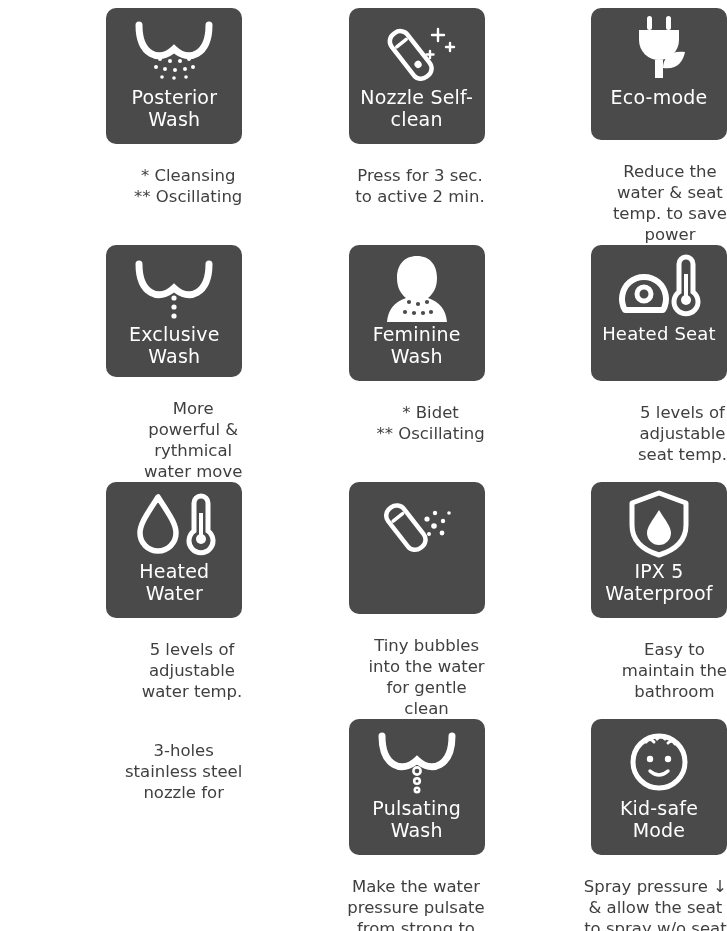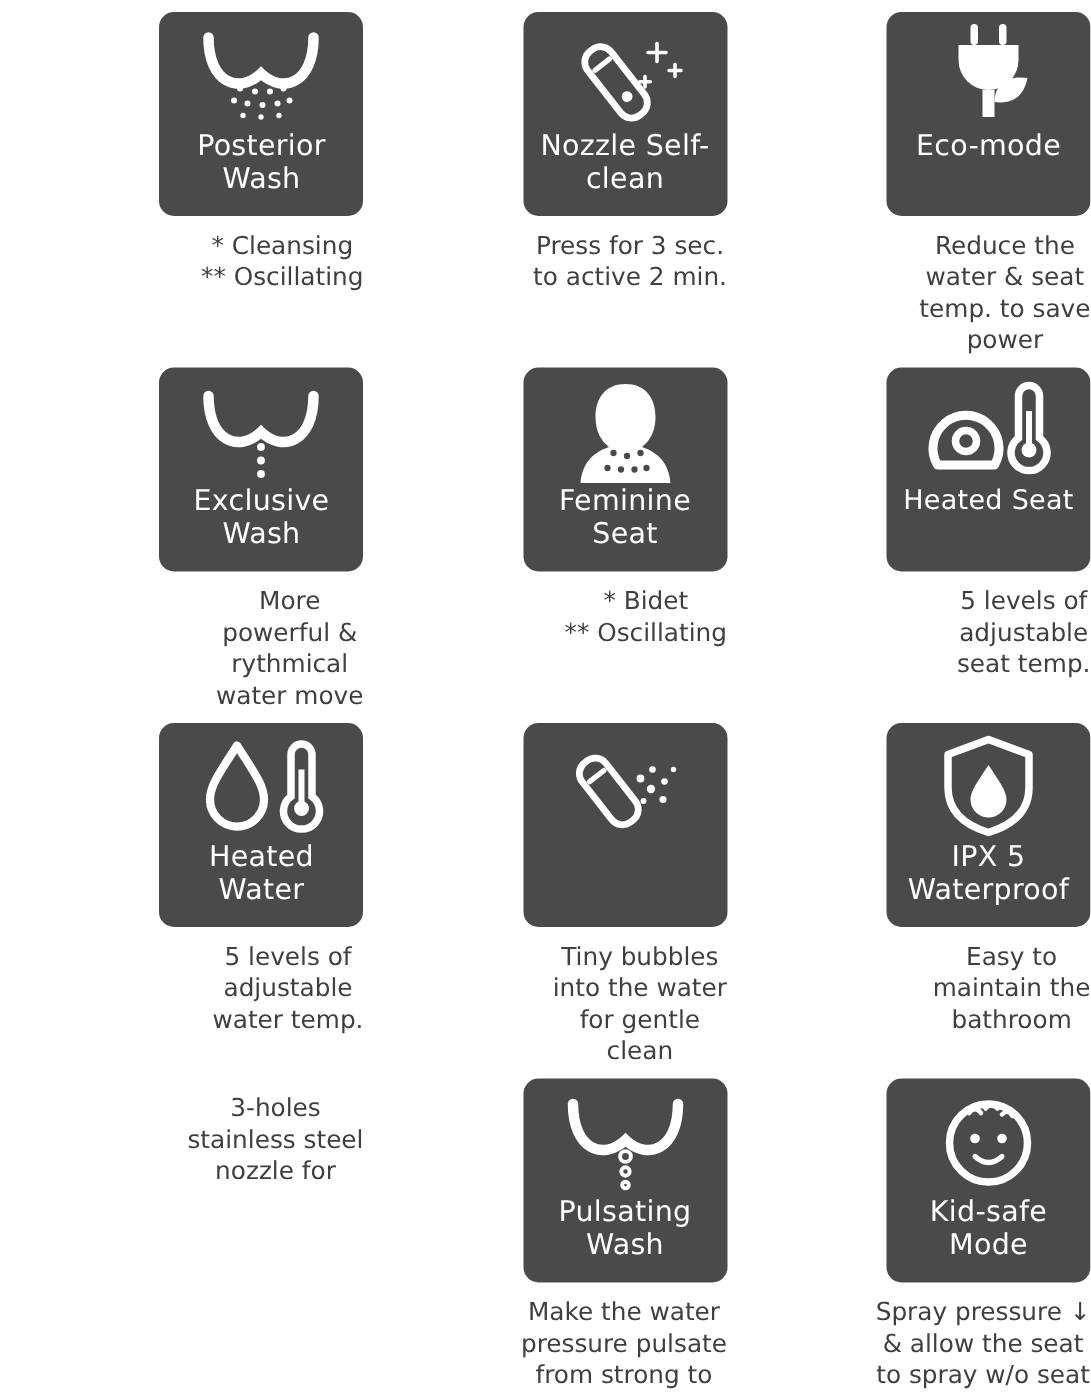--- a/index.html
+++ b/index.html
@@ -57,21 +57,21 @@
     font-size: 19px;
     line-height: 22px;
     text-align: center;
     padding: 0 6px;
     letter-spacing: 0.2px;
   }
   .tile-label.small {
     font-size: 18px;
   }
   .caption {
-    margin-top: 9px;
+    margin-top: 21px;
     font-size: 16.5px;
     line-height: 21px;
     text-align: center;
     color: #3f3f3f;
     max-width: 152px;
     white-space: pre-line;
   }
   svg { display: block; }
 </style>
 </head>
@@ -185,21 +185,21 @@
               <circle cx="41" cy="54" r="2.1"></circle>
             <circle cx="50" cy="52" r="2.1"></circle>
             <circle cx="28" cy="62" r="2.1"></circle>
               <circle cx="37" cy="63" r="2.1"></circle>
             <circle cx="46" cy="63" r="2.1"></circle>
               <circle cx="54" cy="62" r="2.1"></circle>
           </g>
         </svg>
       </div>
       <div class="tile-label">Feminine
-Seat</div>
+Wash</div>
     </div>
     <div class="caption">* Bidet
 ** Oscillating</div>
   </div>
 
   <div class="cell">
     <div class="tile">
       <div class="icon-area">
         <svg width="92" height="66" viewBox="0 0 92 66">
           <path d="M12 56 a22 22 0 1 1 38 0 z" fill="none" stroke="#ffffff" stroke-width="6" stroke-linejoin="round"></path>

